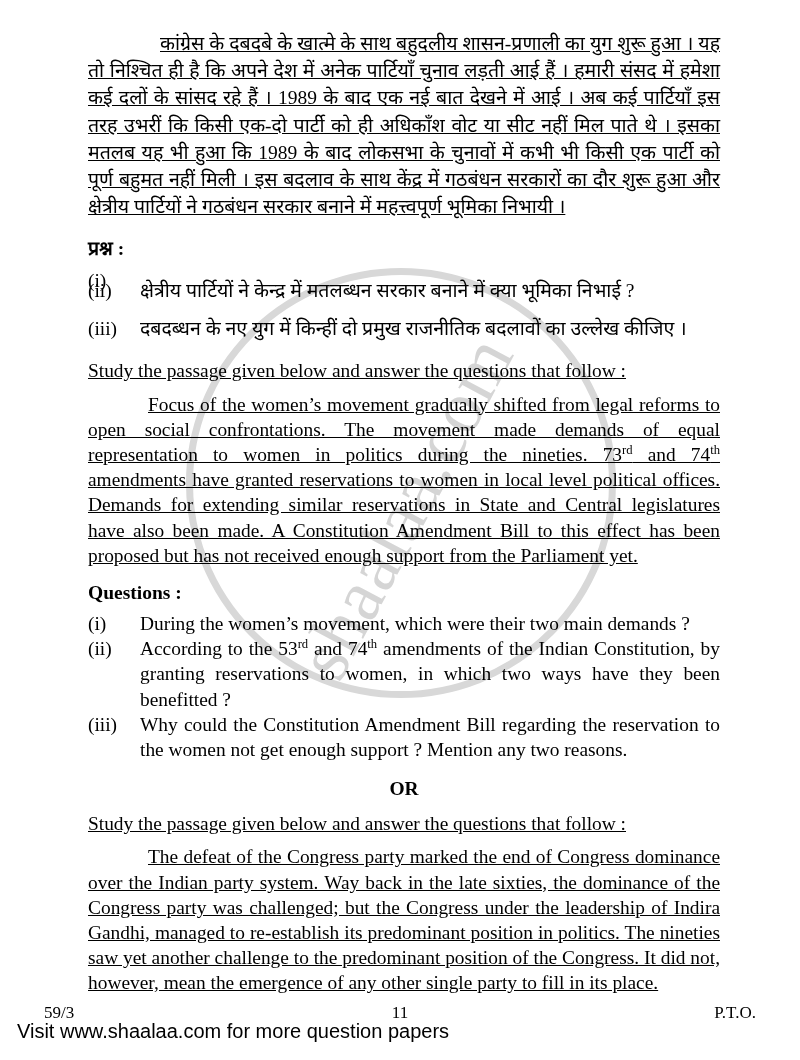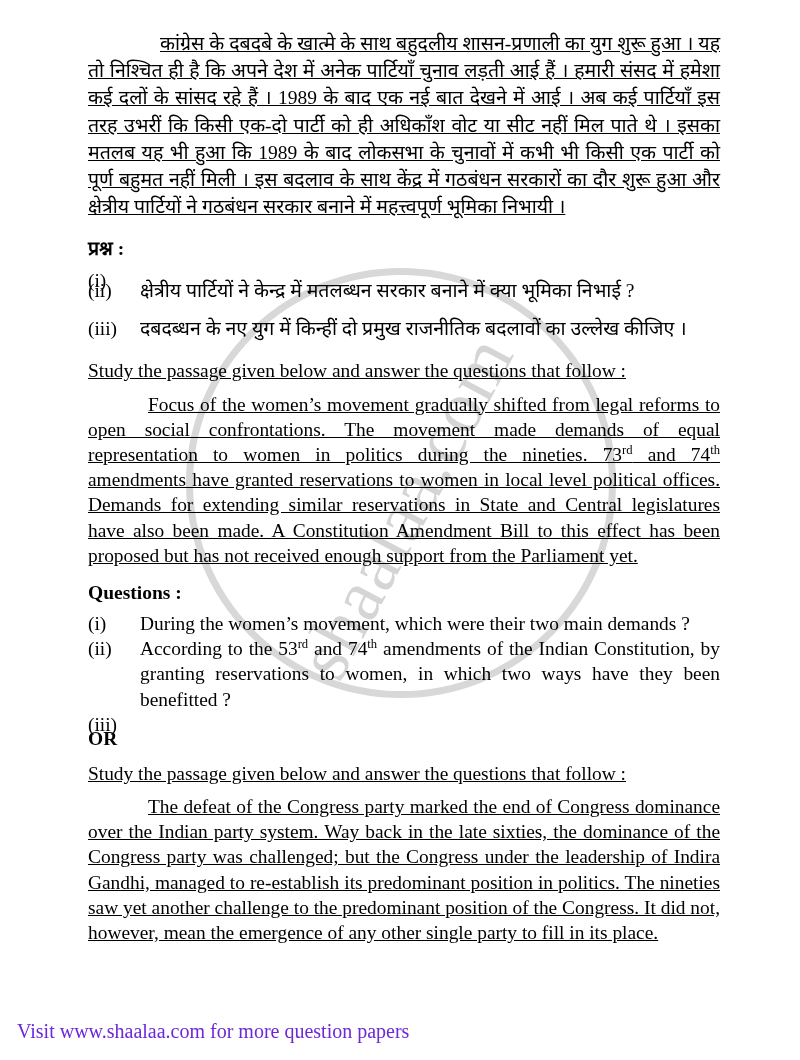--- a/index.html
+++ b/index.html
@@ -106,21 +106,21 @@
     left: 0;
     top: 0;
     width: 46px;
     text-align: left;
     text-indent: 0;
     font-size: 19.4px;
   }
   .qitem.hindi { line-height: 27.5px; font-size: 19.5px; }
   .qitem.eng   { line-height: 25.2px; font-size: 19.4px; }
 
-  .centered { text-align: left; }
+  .centered { text-align: center; }
 
   sup { font-size: 0.65em; vertical-align: super; line-height: 0; }
 
   
   .sp-6  { height: 6px; }
   .sp-8  { height: 8px; }
   .sp-10 { height: 10px; }
   .sp-12 { height: 12px; }
   .sp-14 { height: 14px; }
   .sp-16 { height: 16px; }
@@ -137,23 +137,23 @@
   }
   #footer .f-left   { position: absolute; left: 0;   top: 0; }
   #footer .f-center { position: absolute; left: 0; top: 0; width: 712px; text-align: center; }
   #footer .f-right  { position: absolute; right: 0;  top: 0; }
 
   #promo {
     position: absolute;
     left: 17px;
     top: 1020px;
     z-index: 3;
-    font-family: Liberation Serif, serif;
+    font-family: Liberation Sans, sans-serif;
     font-size: 20px;
-    color: #6d28d9;
+    color: #000000;
     white-space: nowrap;
   }
 </style>
 </head>
 <body>
 
 <div id="page">
 
   <div id="watermark">
     <div id="wm-circle"></div>
@@ -203,33 +203,39 @@
     <ul class="qlist">
       <li class="qitem eng">
         <span class="marker">(i)</span>
         <span>During the women’s movement, which were their two main demands ?</span>
       </li>
       <li class="qitem eng">
         <span class="marker">(ii)</span><span>According to the 53</span><sup>rd</sup><span> and 74</span><sup>th</sup><span> amendments of the Indian Constitution, by granting reservations to women, in which two ways have they been benefitted ?</span>
       </li>
       <li class="qitem eng">
         <span class="marker">(iii)</span>
+        <span>Why could the Constitution Amendment Bill regarding the reservation to the women not get enough support ? Mention any two reasons.</span>
       </li>
     </ul>
 
     <div class="sp-14"></div>
 
     <p class="label centered">OR</p>
 
     <div class="sp-10"></div>
 
     <p class="para eng">Study the passage given below and answer the questions that follow :</p>
 
     <div class="sp-8"></div>
 
     <p class="para eng eng-indent">The defeat of the Congress party marked the end of Congress dominance over the Indian party system. Way back in the late sixties, the dominance of the Congress party was challenged; but the Congress under the leadership of Indira Gandhi, managed to re-establish its predominant position in politics. The nineties saw yet another challenge to the predominant position of the Congress. It did not, however, mean the emergence of any other single party to fill in its place.</p>
 
   </div>
 
+  <div id="footer">
+    <span class="f-left">59/3</span>
+    <span class="f-center">11</span>
+    <span class="f-right">P.T.O.</span>
+  </div>
 
   <div id="promo">Visit www.shaalaa.com for more question papers</div>
 
 </div>
 
 </body></html>

